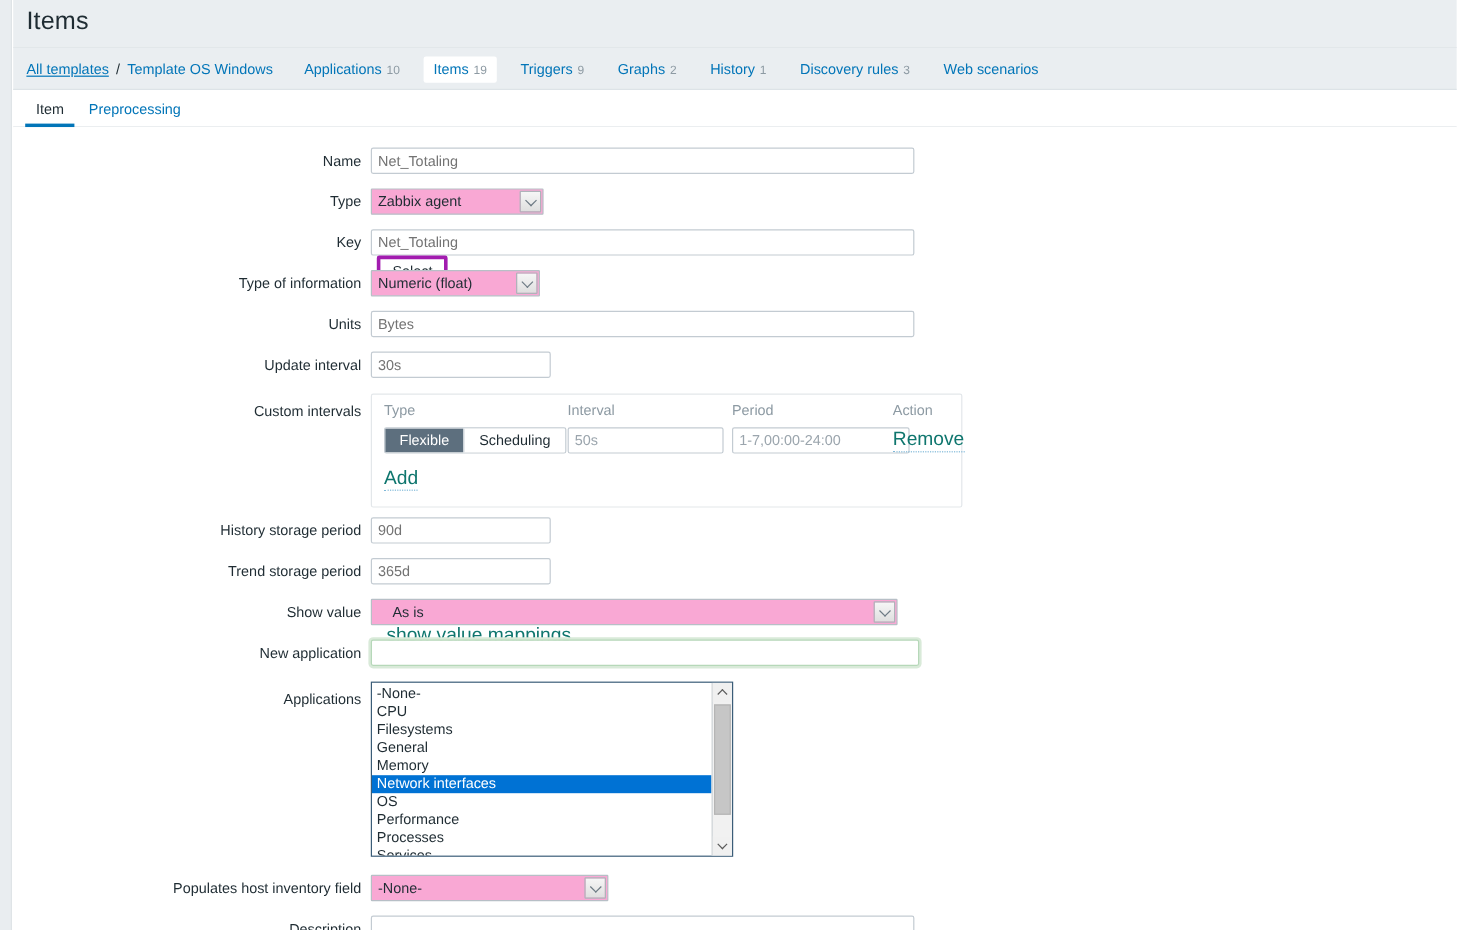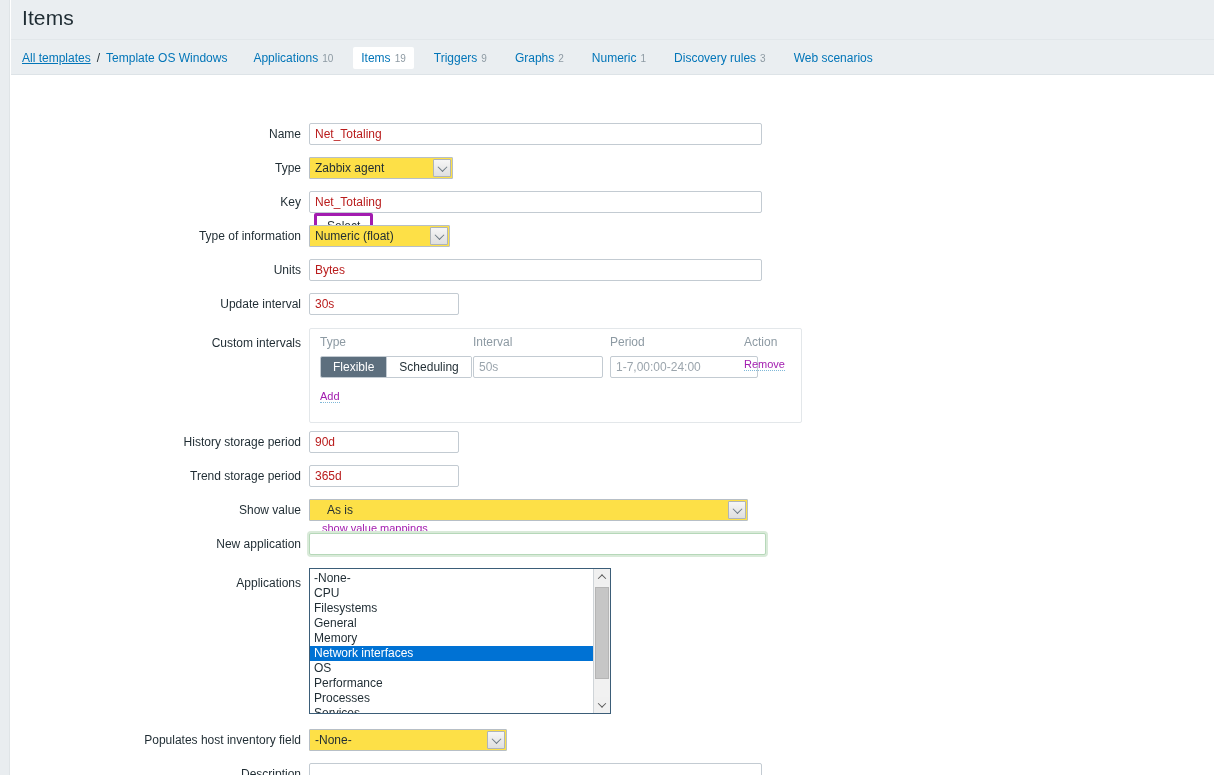--- a/index.html
+++ b/index.html
@@ -158,38 +158,38 @@
     line-height: 22px;
     white-space: nowrap;
   }
   .fld { position: absolute; left: 298px; }
 
   input.txt {
     height: 22px;
     padding: 0 5px;
     font-family: "Liberation Sans", sans-serif;
     font-size: 12px;
-    color: #b91c1c;
+    color: #737373;
     background: #ffffff;
     border: 1px solid #c3cbd2;
     border-radius: 2px;
     outline: none;
   }
   input.txt::placeholder { color: #9ba5ad; }
   input.txt.green {
     border: 1px solid #b6d8b9;
     box-shadow: 0 0 0 2px #d9ead9;
   }
 
   
   .sel {
     position: relative;
     display: inline-block;
     height: 22px;
-    background: #fde047;
+    background: #f9a8d4;
     border: 1px solid #b7bfc6;
     border-radius: 1px;
     font-size: 12px;
     color: #1f2c33;
     line-height: 20px;
     cursor: pointer;
   }
   .sel .sel-text {
     display: block;
     padding: 0 26px 0 5px;
@@ -224,22 +224,22 @@
     color: #1f2c33;
     background: #ffffff;
     border: 3px solid #a21caf;
     border-radius: 2px;
     cursor: pointer;
     line-height: 20px;
   }
 
   
   .lnk {
-    color: #a21caf;
-    font-size: 11px;
+    color: #0f766e;
+    font-size: 16px;
     cursor: pointer;
     text-decoration: none;
     border-bottom: 1px dotted #7fb8d8;
   }
   .lnk.plain { border-bottom: none; text-decoration: none; }
 
   
   .ci-box {
     position: absolute;
     left: 298px;
@@ -385,35 +385,39 @@
         <span>Triggers</span>
         <span class="cnt">9</span>
       </span>
 
       <span class="objtab">
         <span>Graphs</span>
         <span class="cnt">2</span>
       </span>
 
       <span class="objtab">
-        <span>Numeric</span>
+        <span>History</span>
         <span class="cnt">1</span>
       </span>
 
       <span class="objtab">
         <span>Discovery rules</span>
         <span class="cnt">3</span>
       </span>
 
       <span class="objtab">
         <span>Web scenarios</span>
       </span>
     </div>
   </div>
 
+  <div class="formtabs">
+    <div class="formtab active" id="tab-item">Item</div>
+    <div class="formtab" id="tab-pre">Preprocessing</div>
+  </div>
 
   <div class="form">
 
     <div class="row" style="top:17px;">
       <div class="lbl">Name</div>
       <div class="fld">
         <input class="txt" style="width: 453px;" value="Net_Totaling">
       </div>
     </div>
 

